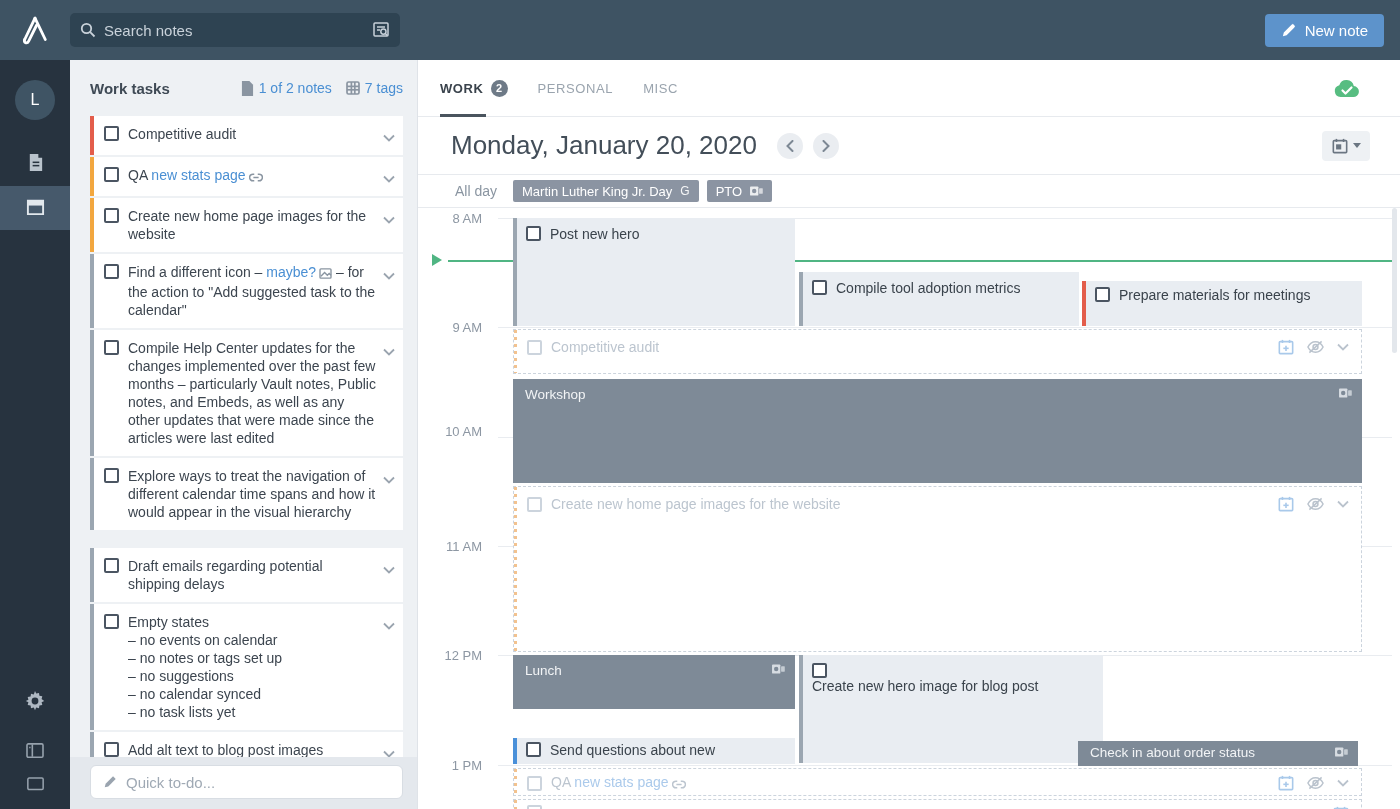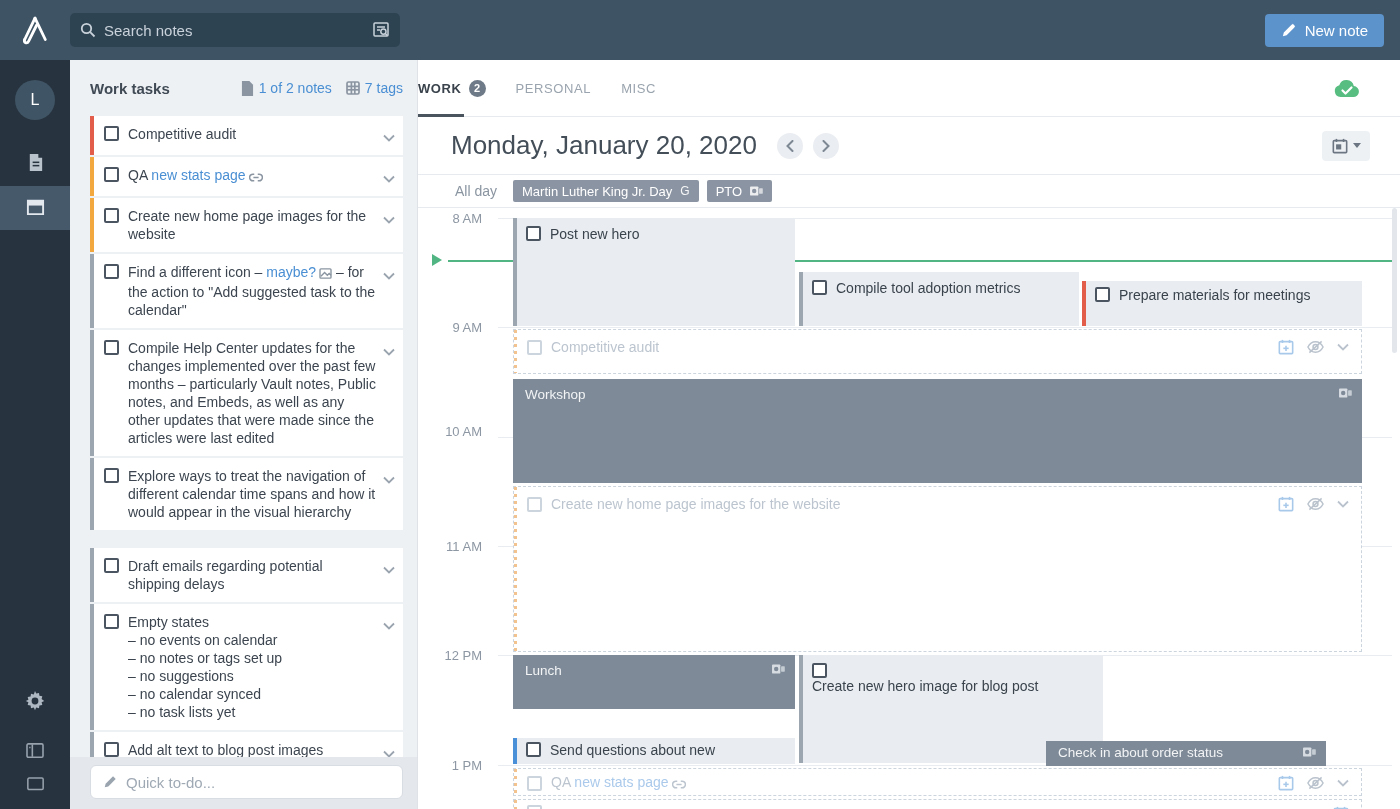--- a/index.html
+++ b/index.html
@@ -47,21 +47,21 @@
   a.tlink { color:#4a8fd3; text-decoration:none; cursor:pointer; }
   .inline-ico { color:#8a95a1; display:inline-block; vertical-align:-2px; margin-left:3px; }
   .subline { color:#3c454f; }
   .quickbar { position:absolute; left:0; right:0; bottom:0; height:52px; background:#e4e8ed; padding:8px 14px 10px 20px; }
   .quick-input { width:100%; height:34px; background:#fff; border:1px solid #d8dde3; border-radius:6px; display:flex; align-items:center; padding:0 12px; color:#9aa4af; }
   .quick-input input { flex:1; border:none; outline:none; font-size:15px; margin-left:9px; color:#3c454f; font-family:inherit; }
   .quick-input input::placeholder { color:#9fa9b4; }
 
   
   .main { flex:1; display:flex; flex-direction:column; min-width:0; background:#fff; }
-  .tabs-row { height:57px; display:flex; align-items:center; border-bottom:1px solid #e7eaee; flex-shrink:0; }
+  .tabs-row { height:57px; display:flex; align-items:center; padding-left:22px; border-bottom:1px solid #e7eaee; flex-shrink:0; }
   .tab { position:relative; height:57px; display:flex; align-items:center; gap:7px; margin-right:30px; font-size:13px; letter-spacing:.6px; color:#9aa4ae; cursor:pointer; }
   .tab.active { color:#3a434c; font-weight:bold; }
   .tab.active::after { content:""; position:absolute; left:0; bottom:0; width:46px; height:3px; background:#4a545e; }
   .tab-badge { width:17px; height:17px; border-radius:50%; background:#6e7a87; color:#fff; font-size:11px; display:flex; align-items:center; justify-content:center; letter-spacing:0; }
   .cloud { margin-left:auto; margin-right:40px; color:#57bd81; display:flex; }
 
   .date-row { height:58px; display:flex; align-items:center; padding-left:33px; border-bottom:1px solid #e7eaee; flex-shrink:0; }
   .date-title { font-size:26px; color:#434e59; }
   .nav-circ { width:26px; height:26px; border-radius:50%; background:#eaedf1; border:none; color:#7d8894; display:flex; align-items:center; justify-content:center; cursor:pointer; }
   .nav-circ.prev { margin-left:20px; }
@@ -506,21 +506,21 @@
         <div class="ev-task" style="left:381px;width:304px;top:447px;height:108px;flex-direction:column;">
           <span class="cbx"></span>
           <span>Create new hero image for blog post</span>
         </div>
 
         <div class="ev-task b-blue" style="left:95px;width:282px;top:530px;height:26px;padding-top:4px;">
           <span class="cbx"></span>
           <span>Send questions about new</span>
         </div>
 
-        <div class="ev-gray slim" style="left:628px;width:280px;top:533px;height:25px;">
+        <div class="ev-gray slim" style="left:660px;width:280px;top:533px;height:25px;">
           <span>Check in about order status</span>
           <span class="oicon"><svg width="13" height="12" viewBox="0 0 14 13" fill="currentColor">
                 <rect x="0" y="1.5" width="9" height="10" rx="1" fill="#d7dce2"></rect>
                 <circle cx="4.5" cy="6.5" r="2.4" fill="#7e8a97"></circle>
                 <rect x="9.8" y="3.5" width="4" height="6" rx="0.5" fill="#d7dce2" opacity=".8"></rect>
               </svg></span>
         </div>
 
         <div class="sugg slim" style="left:95px;width:849px;top:560px;height:28px;">
           <div class="srow">

